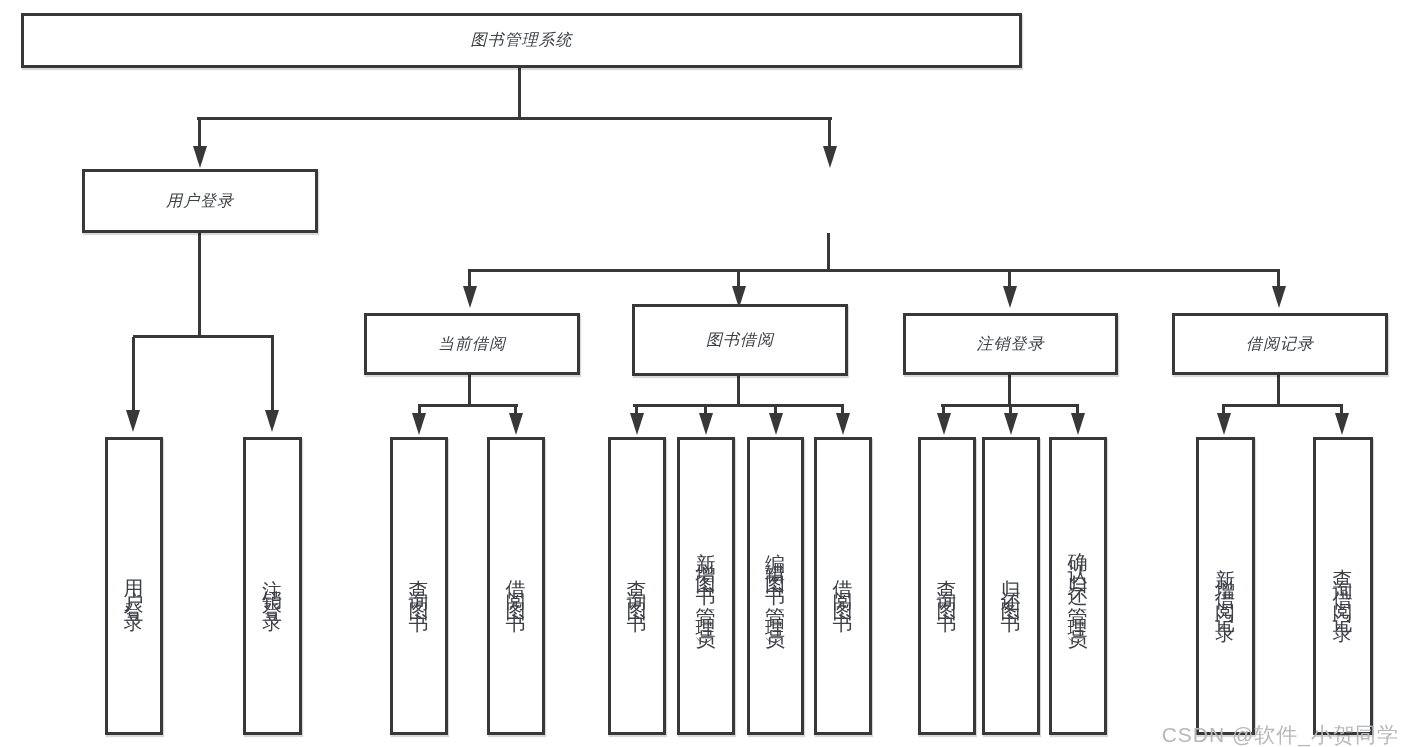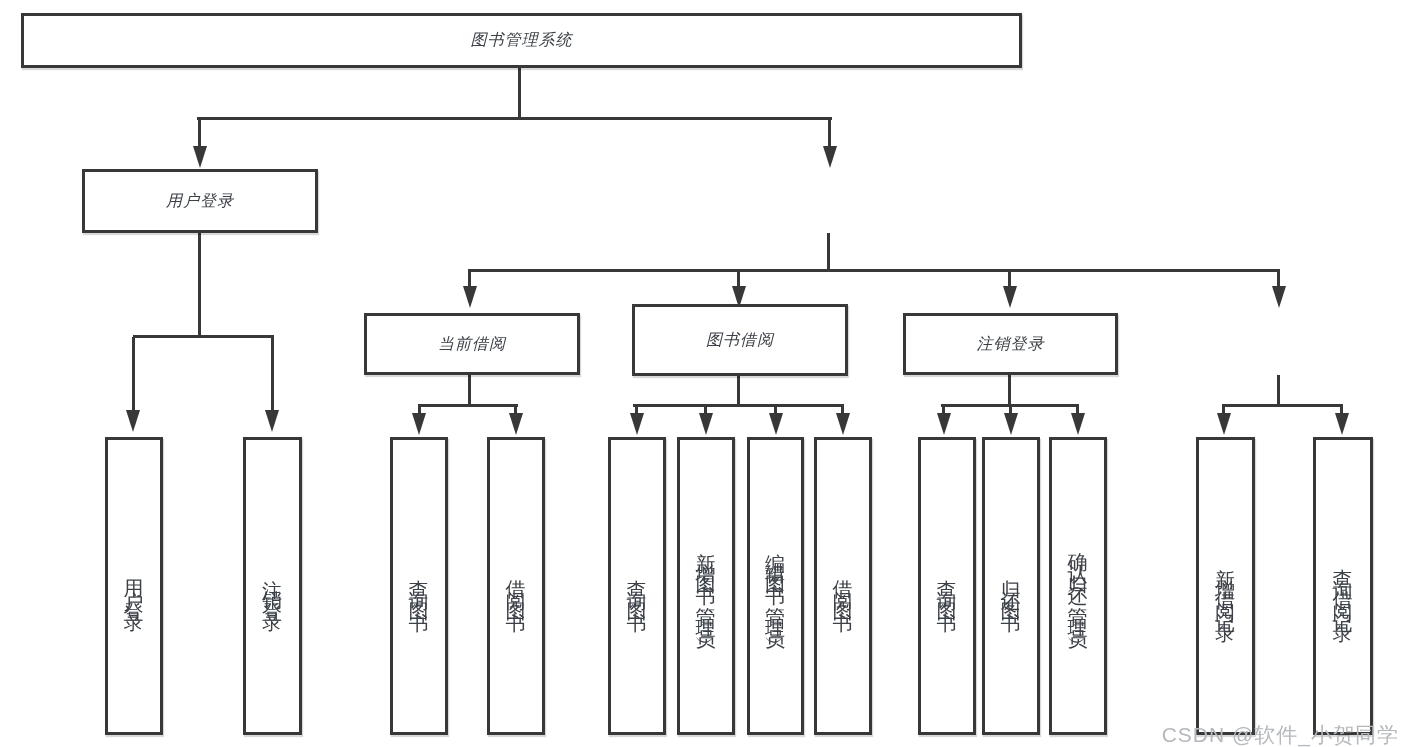--- a/index.html
+++ b/index.html
@@ -108,20 +108,21 @@
   <div class="ln v" style="left:1340px;top:406px;height:9px"></div>
   <div class="ah" style="left:1335px;top:413px"></div>
 
   <div class="hbox" style="left:21px;top:13px;width:1001px;height:55px">图书管理系统</div>
 
   <div class="hbox" style="left:82px;top:169px;width:236px;height:64px">用户登录</div>
 
   <div class="hbox" style="left:364px;top:313px;width:216px;height:62px">当前借阅</div>
   <div class="hbox" style="left:632px;top:304px;width:216px;height:72px">图书借阅</div>
   <div class="hbox" style="left:903px;top:313px;width:215px;height:62px">注销登录</div>
+  <div class="hbox" style="left:1172px;top:313px;width:216px;height:62px">借阅记录</div>
 
   <div class="vbox" style="left:105px;width:58px">
     <span class="vtext">用户登录</span>
   </div>
   <div class="vbox" style="left:243px;width:59px">
     <span class="vtext">注销登录</span>
   </div>
 
   <div class="vbox" style="left:390px;width:58px">
     <span class="vtext">查询图书</span>

